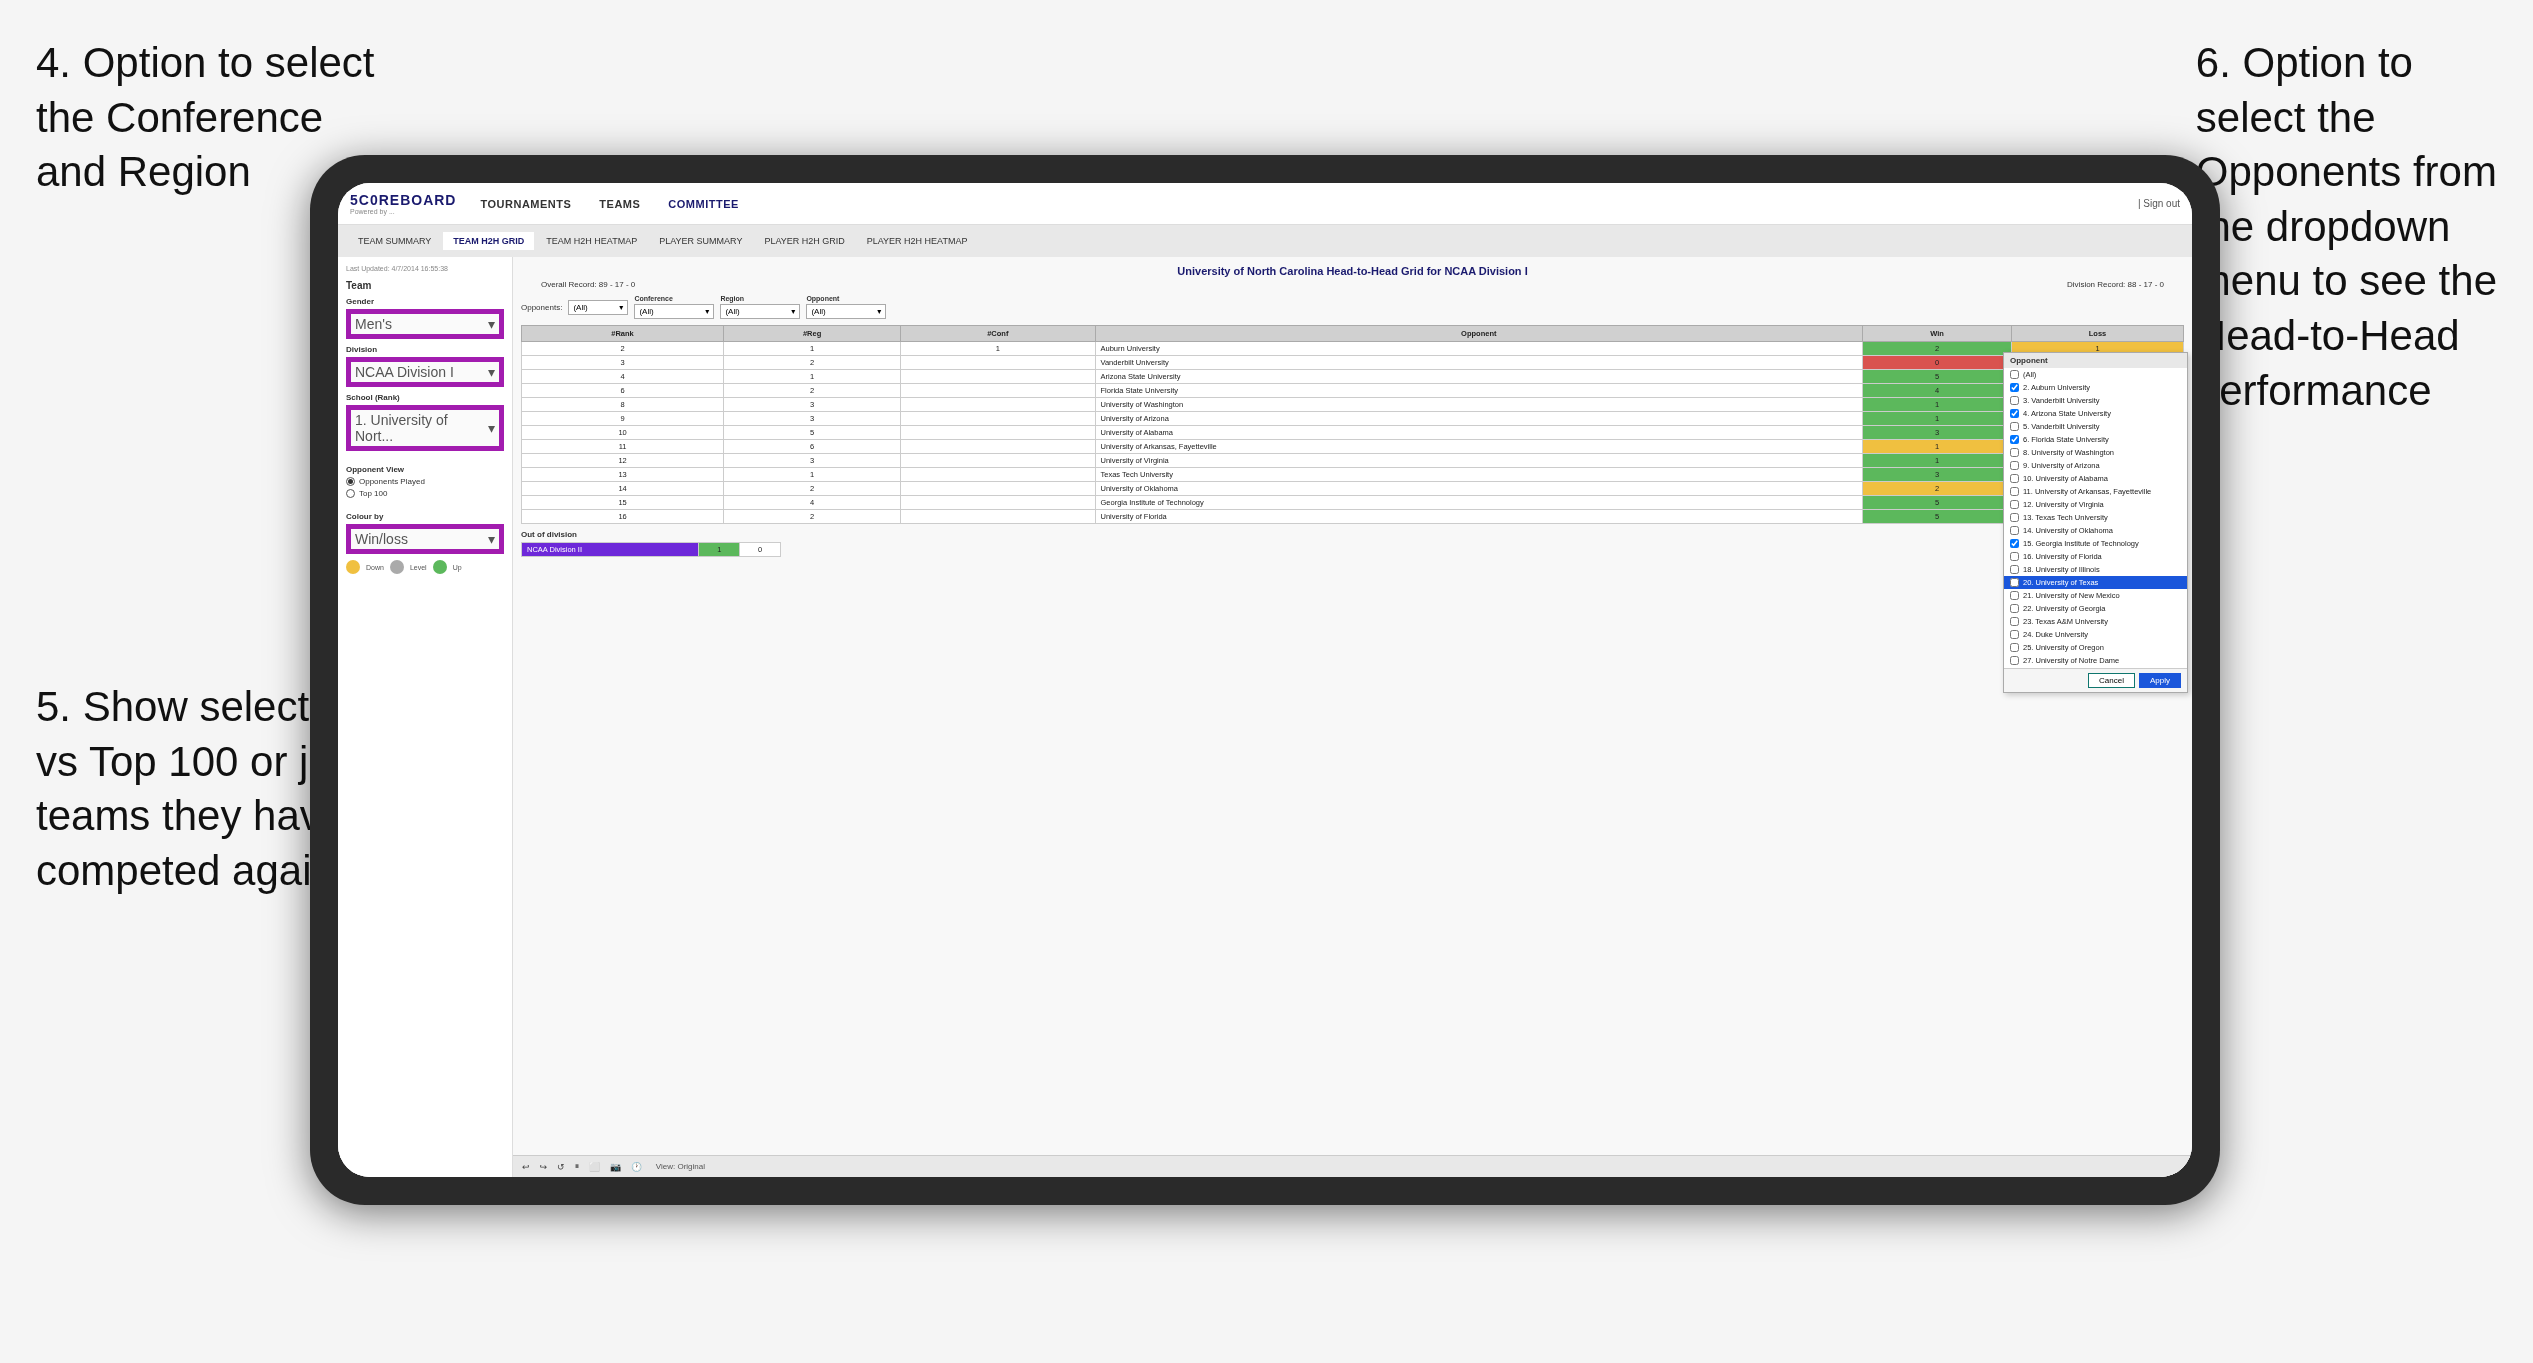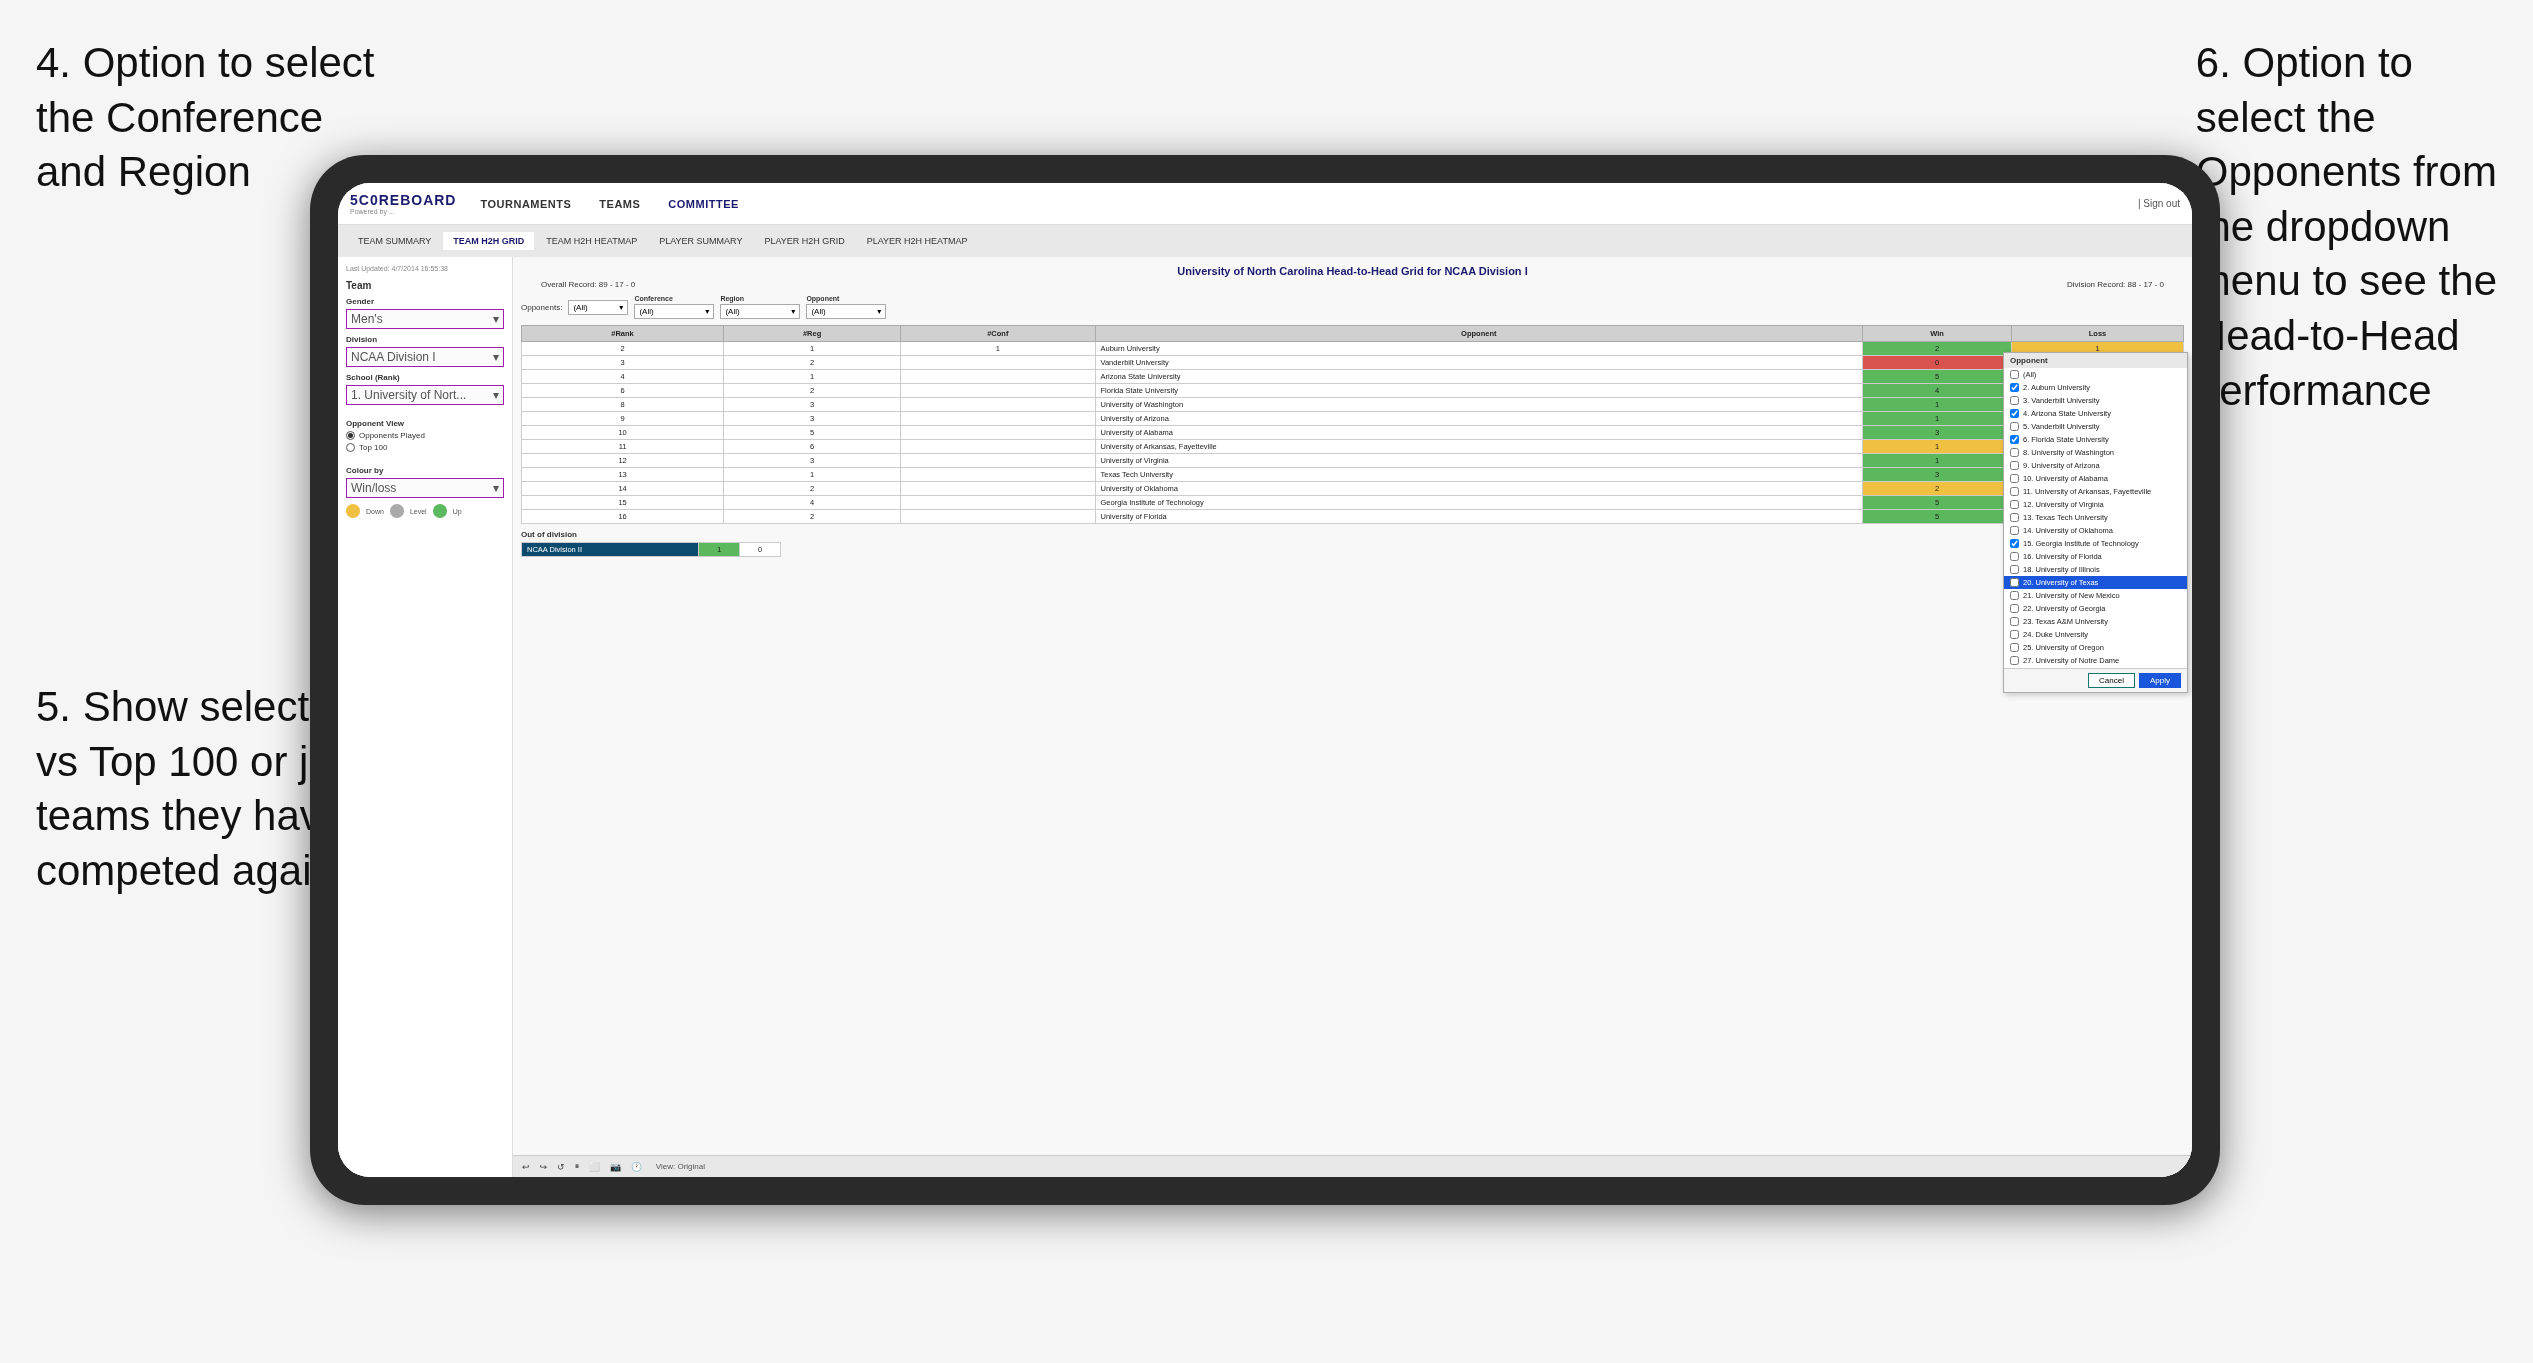--- a/index.html
+++ b/index.html
@@ -142,23 +142,23 @@
     }
 
     .sidebar-label {
       font-size: 8px;
       font-weight: 700;
       color: #333;
       margin-bottom: 3px;
     }
 
     .sidebar-value {
-      font-size: 12px;
+      font-size: 14px;
       color: #555;
-      border: 1px solid #a21caf;
+      border: 5px solid #a21caf;
       padding: 2px 4px;
       background: #fafafa;
       display: flex;
       justify-content: space-between;
       align-items: center;
     }
 
     .sidebar-updated {
       font-size: 7px;
       color: #888;
@@ -717,21 +717,21 @@
       <td class="cell-yellow">1</td>
     </tr>
             </tbody>
         </table>
 
         <div class="out-division">
           <div class="out-division-title">Out of division</div>
           <table class="data-table" style="width:260px;">
             <tbody>
               <tr>
-                <td style="background:#0c4a6e; color:#fff;">NCAA Division II</td>
+                <td style="background:#6d28d9; color:#fff;">NCAA Division II</td>
                 <td class="cell-green cell-num">1</td>
                 <td class="cell-num">0</td>
               </tr>
             </tbody>
           </table>
         </div>
 
         <div class="dropdown-popup">
           <div class="dropdown-popup-header">
             <span>Opponent</span>

